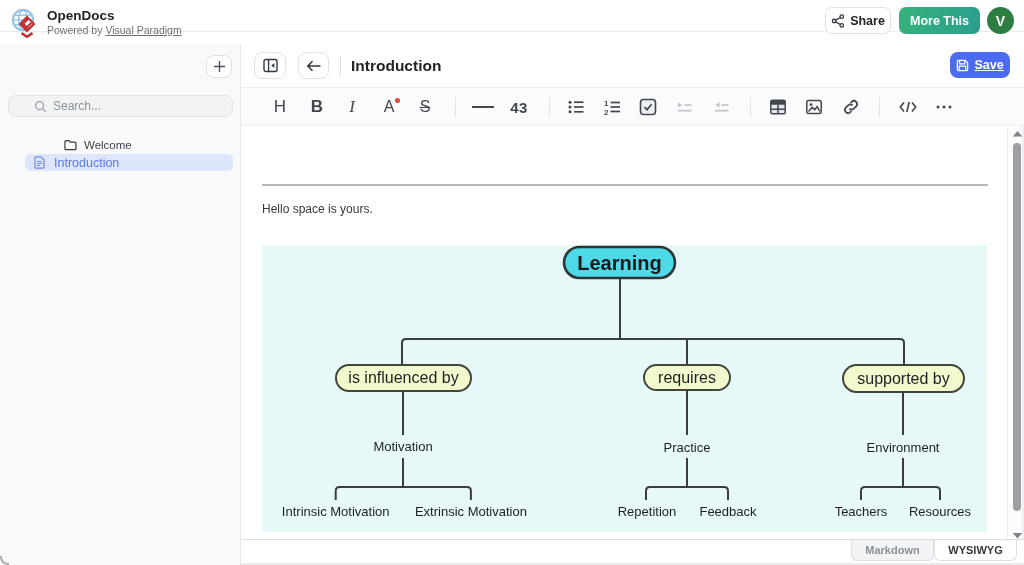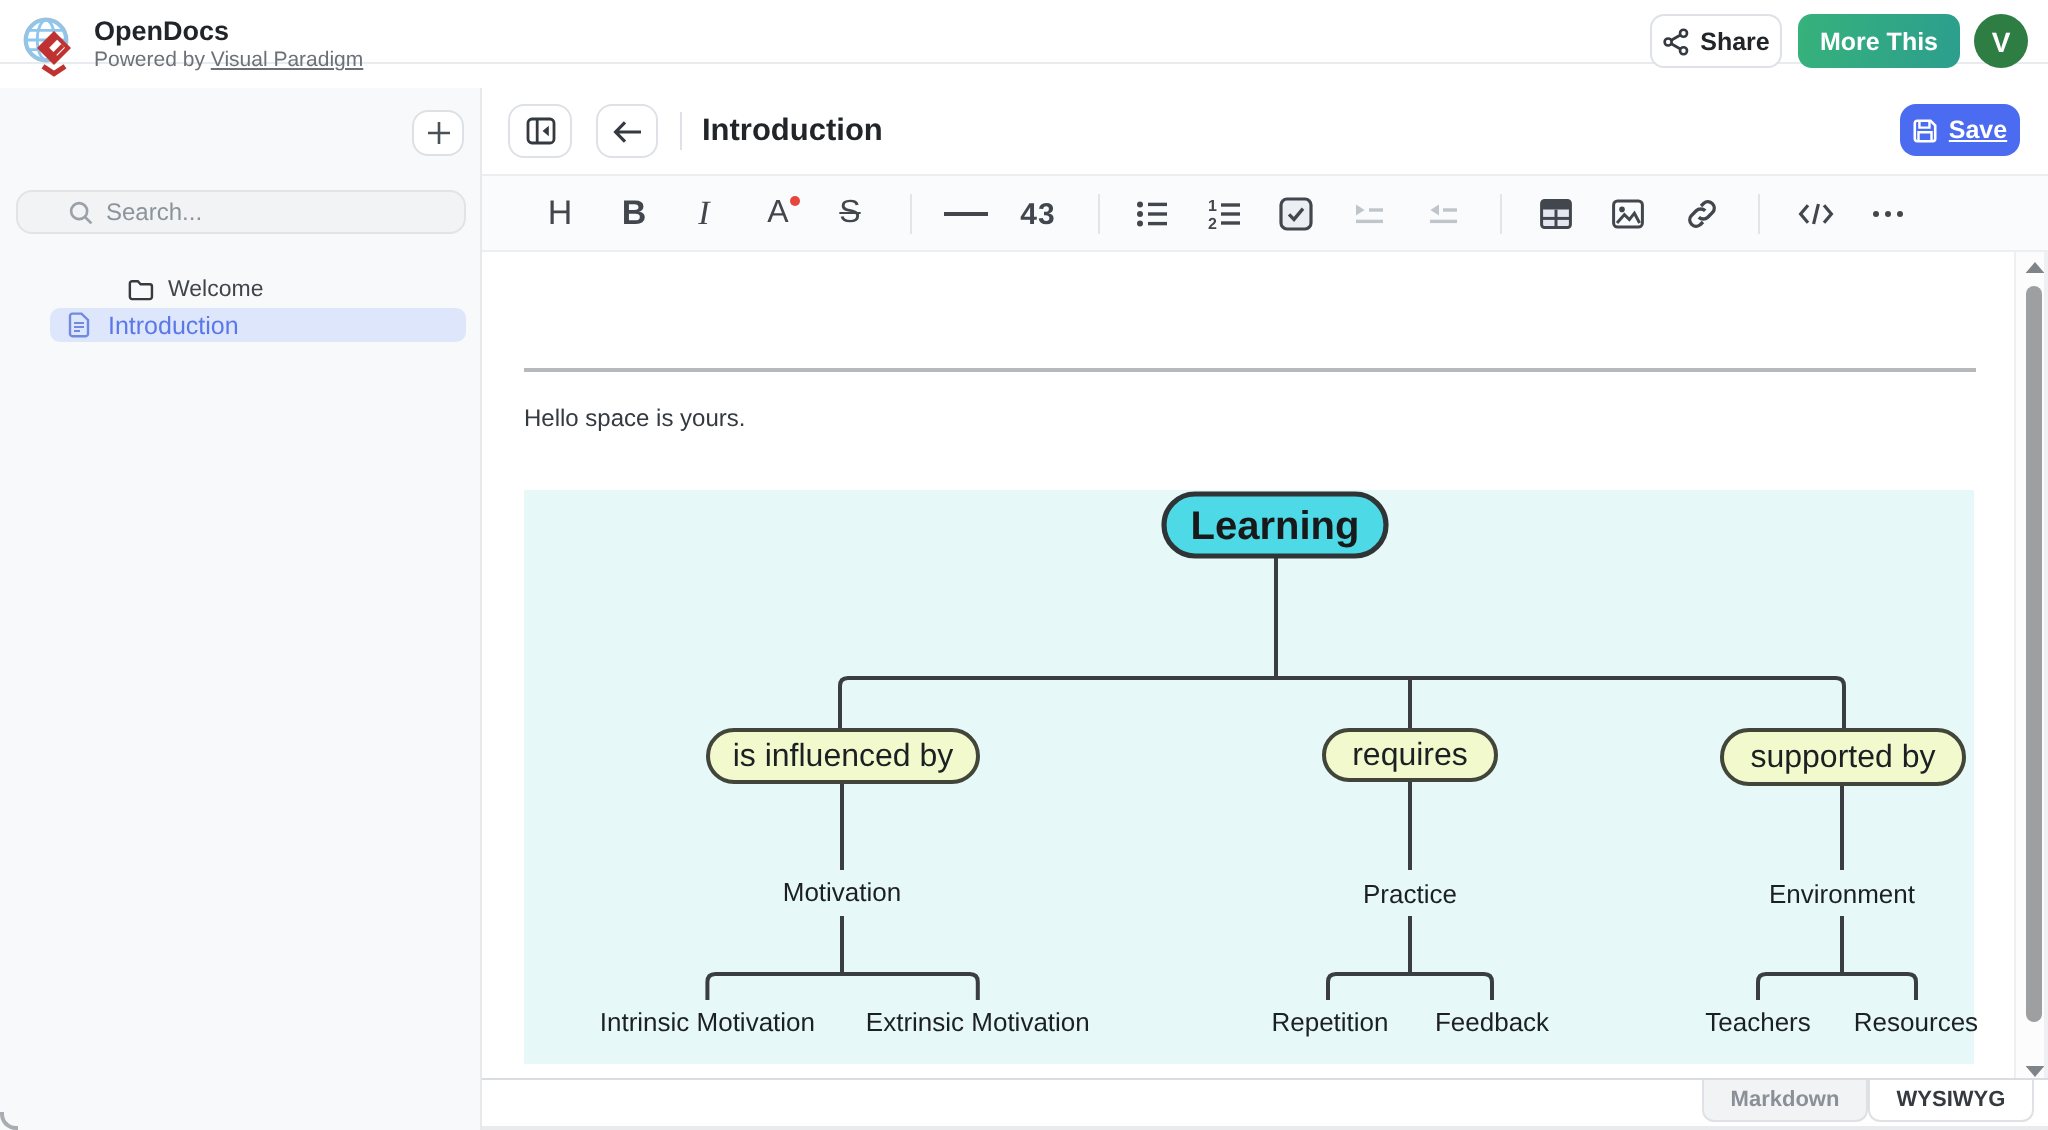--- a/index.html
+++ b/index.html
@@ -46,21 +46,21 @@
   
   #toolbar { position:absolute; left:241px; top:88px; width:783px; height:38px; background:#fafbfc; border-bottom:1px solid #eceef1; }
   .ti { position:absolute; top:0; height:38px; display:flex; align-items:center; justify-content:center; color:#42474e; }
   .tsep { position:absolute; top:9px; width:1px; height:20px; background:#e2e5e9; }
 
   
   #doc { position:absolute; left:241px; top:126px; width:766px; height:413px; background:#fff; overflow:hidden; }
   #h1 { position:absolute; left:21px; top:26px; font-size:20.5px; font-weight:bold; color:#212529; }
   #hr { position:absolute; left:21px; top:58px; width:726px; height:2px; background:#b6b9bc; }
   #intro { position:absolute; left:21px; top:76px; font-size:12px; color:#343a40; }
-  #mindmap { position:absolute; left:21px; top:119px; width:725px; height:287px; background:#e6f8f8;padding-left:18px; }
+  #mindmap { position:absolute; left:21px; top:119px; width:725px; height:287px; background:#e6f8f8; }
 
   
   #sbar { position:absolute; left:1007px; top:126px; width:17px; height:414px; background:#fcfcfd; border-left:1px solid #efefef; }
   #sthumb { position:absolute; left:1013px; top:143px; width:8px; height:368px; background:#9d9fa1; border-radius:4px; }
 
   
   #bbar { position:absolute; left:241px; top:539px; width:783px; height:24px; background:#fff; border-top:1px solid #d9dde1; }
   .tab { position:absolute; top:0px; height:21px; font-size:11px; font-weight:bold; display:flex; align-items:center; justify-content:center;
          border:1px solid #dee2e6; border-top:none; border-radius:0 0 6px 6px; }
   #tabmd { left:610px; width:83px; background:#f1f3f5; color:#8a9098; }

